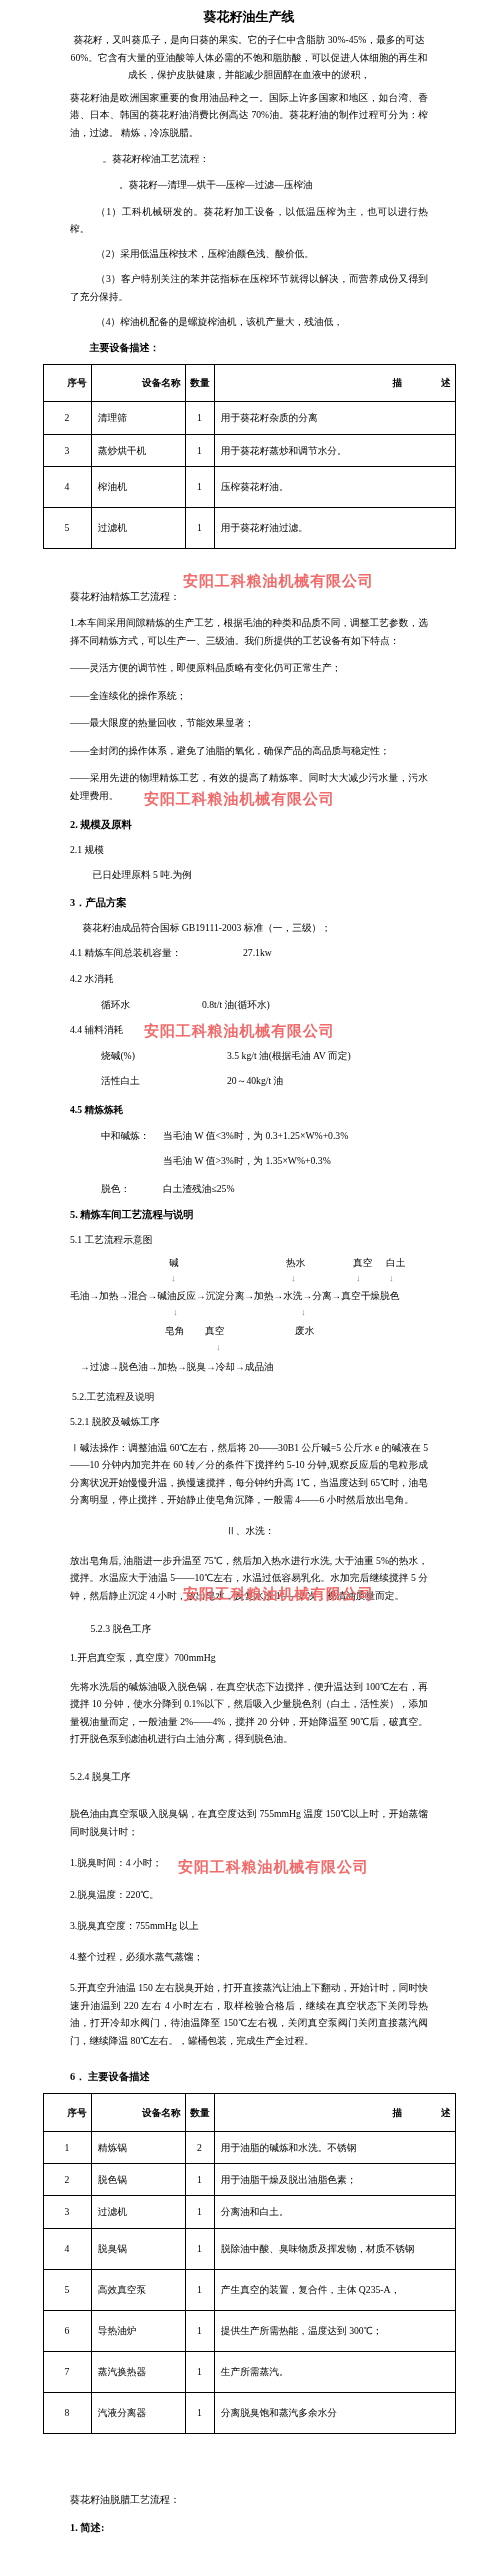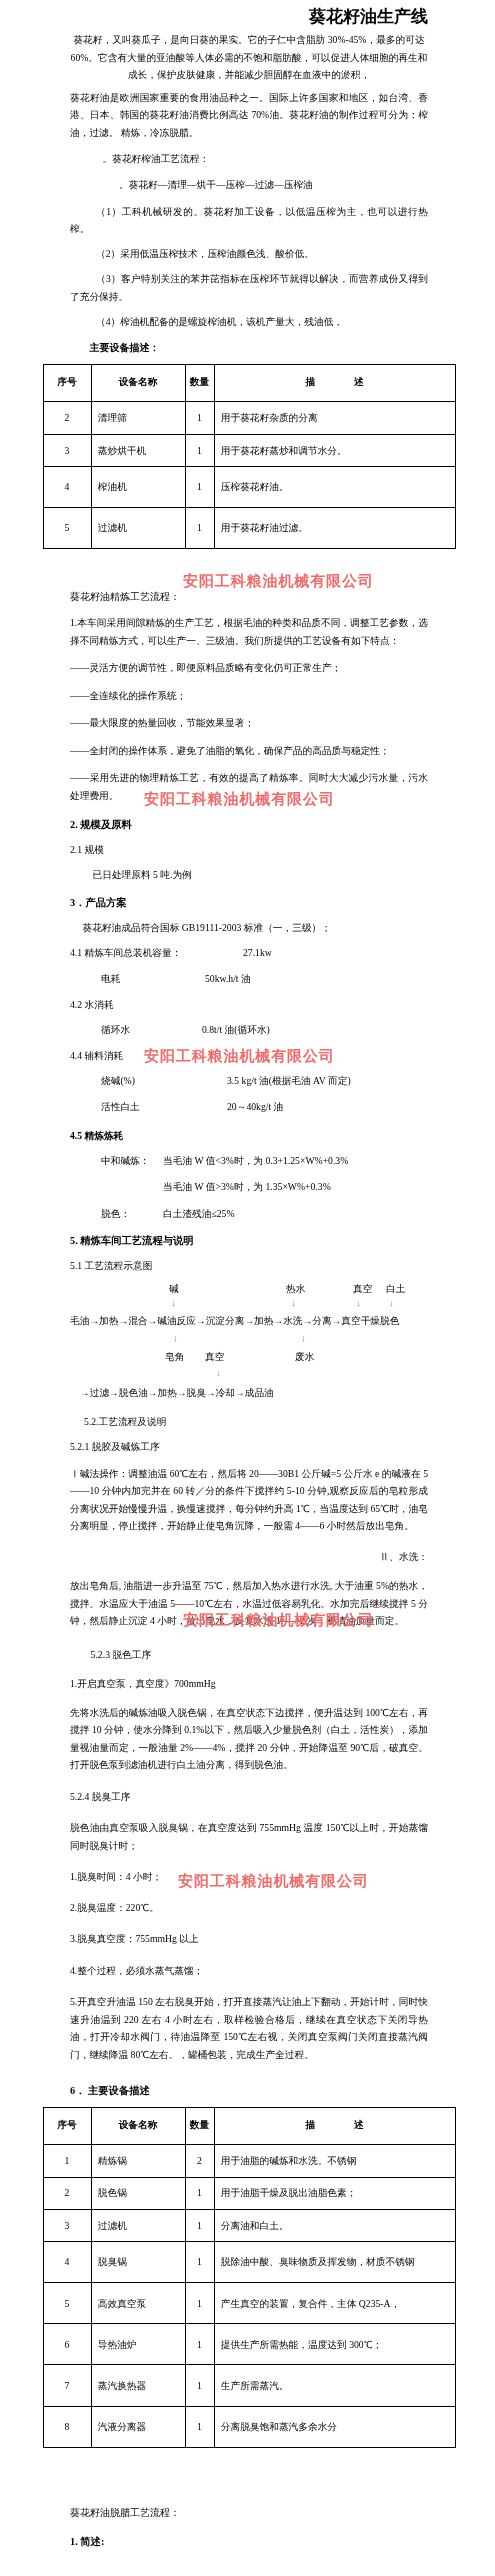--- a/index.html
+++ b/index.html
@@ -1,33 +1,33 @@
 <!DOCTYPE html>
 <html lang="zh" style="font-size:10px"><head>
 <meta charset="utf-8">
 <style>
   html,body{margin:0;padding:0;background:#ffffff;}
   body{width:496px;font-family:"Liberation Serif",serif;color:#000;}
   .page{position:relative;width:496px;box-sizing:border-box;
         padding:7.5px 68px 22.5px 70px;font-size:9.7px;line-height:17.5px;}
-  h1.doc-title{font-size:17px;line-height:16.3px;text-align:right;font-weight:bold;margin:1.3px 0 6.3px 0;}
+  h1.doc-title{font-size:13px;line-height:16.3px;text-align:center;font-weight:bold;margin:1.3px 0 6.3px 0;}
   p{margin:0 0 5px 0;text-align:justify;}
   p.centered{text-align:center;}
   .ind-flow{margin-left:32.5px;margin-top:8.8px;margin-bottom:8.8px;text-align:left;}
   .ind-flow2{margin-left:49px;margin-bottom:8.8px;text-align:left;}
   .num-item{text-indent:26px;margin:7.5px 0;}
   .sub-bold{font-weight:bold;font-size:10px;margin:8.8px 0 6.3px 19.4px;text-align:left;}
   .sec-head{font-weight:bold;font-size:10.3px;margin:11.3px 0 7.5px 0;text-align:left;}
   .sec-sub{margin:7.5px 0;text-align:left;}
   .plain-title{font-size:10px;margin:13.8px 0 8.8px 0;text-align:left;}
   .feature{margin:10px 0;text-align:justify;}
   table.equip{border-collapse:collapse;width:413px;margin:7.5px 0 8.8px -27.5px;
               font-size:9.7px;table-layout:fixed;}
   table.equip th,table.equip td{border:0.9px solid #000;padding:6.9px 6.3px;vertical-align:middle;}
-  table.equip th{font-weight:bold;text-align:center;padding:9.4px 3.8px;font-family:Liberation Mono, monospace;}
+  table.equip th{font-weight:bold;text-align:right;padding:9.4px 3.8px;}
   td.c{text-align:center;}
   tr.tall td{padding:11.3px 6.3px;}
   .col-seq{width:48px;}.col-name{width:94px;}.col-qty{width:29px;}
   .kv{margin-bottom:8.1px;text-align:left;white-space:nowrap;}
   .kv .k{display:inline-block;}
   .kv.ind{padding-left:31px;}
   .kv.ind2{padding-left:93px;}
   .wm-anchor{position:relative;height:0;}
   .wm{position:absolute;white-space:nowrap;z-index:5;
       font-family:"Liberation Sans",sans-serif;font-weight:bold;
@@ -119,23 +119,20 @@
 
   <div class="sec-head">2. 规模及原料</div>
   <div class="sec-sub">2.1 规模</div>
   <div class="sec-sub" style="padding-left:22.5px;">已日处理原料 5 吨.为例</div>
   <div class="sec-head">3．产品方案</div>
   <div class="sec-sub" style="padding-left:12.5px;">葵花籽油成品符合国标 GB19111-2003 标准（一，三级）；</div>
 
   <div class="kv">
     <span class="k" style="width:173px;">4.1 精炼车间总装机容量：</span><span>27.1kw</span>
   </div>
-  <div class="kv ind">
-    <span class="k" style="width:104px;">电耗</span><span>50kw.h/t 油</span>
-  </div>
   <div class="kv">
     <span>4.2 水消耗</span>
   </div>
   <div class="kv ind">
     <span class="k" style="width:101px;">循环水</span><span>0.8t/t 油(循环水)</span>
   </div>
   <div class="kv">
     <span>4.4 辅料消耗</span>
   </div>
   <div class="wm-anchor">
@@ -175,35 +172,35 @@
     <span style="left:0;top:32.5px;">毛油→加热→混合→碱油反应→沉淀分离→加热→水洗→分离→真空干燥脱色</span>
     <span class="ar" style="left:103px;top:50px;">↓</span>
     <span class="ar" style="left:231px;top:50px;">↓</span>
     <span style="left:95px;top:68px;">皂角</span>
     <span style="left:135px;top:68px;">真空</span>
     <span style="left:225px;top:68px;">废水</span>
     <span class="ar" style="left:146px;top:85px;">↓</span>
     <span style="left:10px;top:104px;">→过滤→脱色油→加热→脱臭→冷却→成品油</span>
   </div>
 
-  <div class="sec-sub" style="margin-left:14px;">5.2.工艺流程及说明</div>
+  <div class="sec-sub" style="margin-left:2px;">5.2.工艺流程及说明</div>
   <div class="sec-sub">5.2.1 脱胶及碱炼工序</div>
 
   <p style="margin:8.8px 0;">Ⅰ碱法操作：调整油温 60℃左右，然后将 20——30B1 公斤碱=5 公斤水 e 的碱液在 5——10 分钟内加完并在 60 转／分的条件下搅拌约 5-10 分钟,观察反应后的皂粒形成分离状况开始慢慢升温，换慢速搅拌，每分钟约升高 1℃，当温度达到 65℃时，油皂分离明显，停止搅拌，开始静止使皂角沉降，一般需 4——6 小时然后放出皂角。</p>
-  <p style="margin:13.8px 0 11.3px 2.5px;text-align:right;">Ⅱ、水洗：</p>
+  <p style="margin:13.8px 0 11.3px 2.5px;text-align:center;font-family:Liberation Mono, monospace;">Ⅱ、水洗：</p>
   <p>放出皂角后, 油脂进一步升温至 75℃，然后加入热水进行水洗, 大于油重 5%的热水，搅拌。水温应大于油温 5——10℃左右，水温过低容易乳化。水加完后继续搅拌 5 分钟，然后静止沉淀 4 小时，放出皂水，反复水洗 1——2 次，视清油质量而定。</p>
 
   <div class="wm-anchor">
     <span class="wm" style="left:113px;top:-24px;">安阳工科粮油机械有限公司</span>
   </div>
 
   <div class="sec-sub" style="margin:16.3px 0 11.3px 20.6px;">5.2.3  脱色工序</div>
   <p style="margin:11.3px 0;text-align:left;">1.开启真空泵，真空度》700mmHg</p>
   <p>先将水洗后的碱炼油吸入脱色锅，在真空状态下边搅拌，便升温达到 100℃左右，再搅拌 10 分钟，使水分降到 0.1%以下，然后吸入少量脱色剂（白土，活性炭），添加量视油量而定，一般油量 2%——4%，搅拌 20 分钟，开始降温至 90℃后，破真空。打开脱色泵到滤油机进行白土油分离，得到脱色油。</p>
-  <div class="sec-sub" style="margin:14px 0;">5.2.4 脱臭工序</div>
+  <div class="sec-sub" style="margin:20px 0;">5.2.4 脱臭工序</div>
   <p>脱色油由真空泵吸入脱臭锅，在真空度达到 755mmHg 温度 150℃以上时，开始蒸馏同时脱臭计时；</p>
 
   <p style="margin:13.8px 0;text-align:left;">1.脱臭时间：4 小时；</p>
   <div class="wm-anchor">
     <span class="wm" style="left:108px;top:-27.5px;">安阳工科粮油机械有限公司</span>
   </div>
   <p style="margin:13.8px 0;text-align:left;">2.脱臭温度：220℃。</p>
   <p style="margin:13.8px 0;text-align:left;">3.脱臭真空度：755mmHg 以上</p>
   <p style="margin:13.8px 0;text-align:left;">4.整个过程，必须水蒸气蒸馏；</p>
   <p style="margin:13.8px 0 6.3px 0;">5.开真空升油温 150 左右脱臭开始，打开直接蒸汽让油上下翻动，开始计时，同时快速升油温到 220 左右 4 小时左右，取样检验合格后，继续在真空状态下关闭导热油，打开冷却水阀门，待油温降至 150℃左右视，关闭真空泵阀门关闭直接蒸汽阀门，继续降温 80℃左右。，罐桶包装，完成生产全过程。</p>

